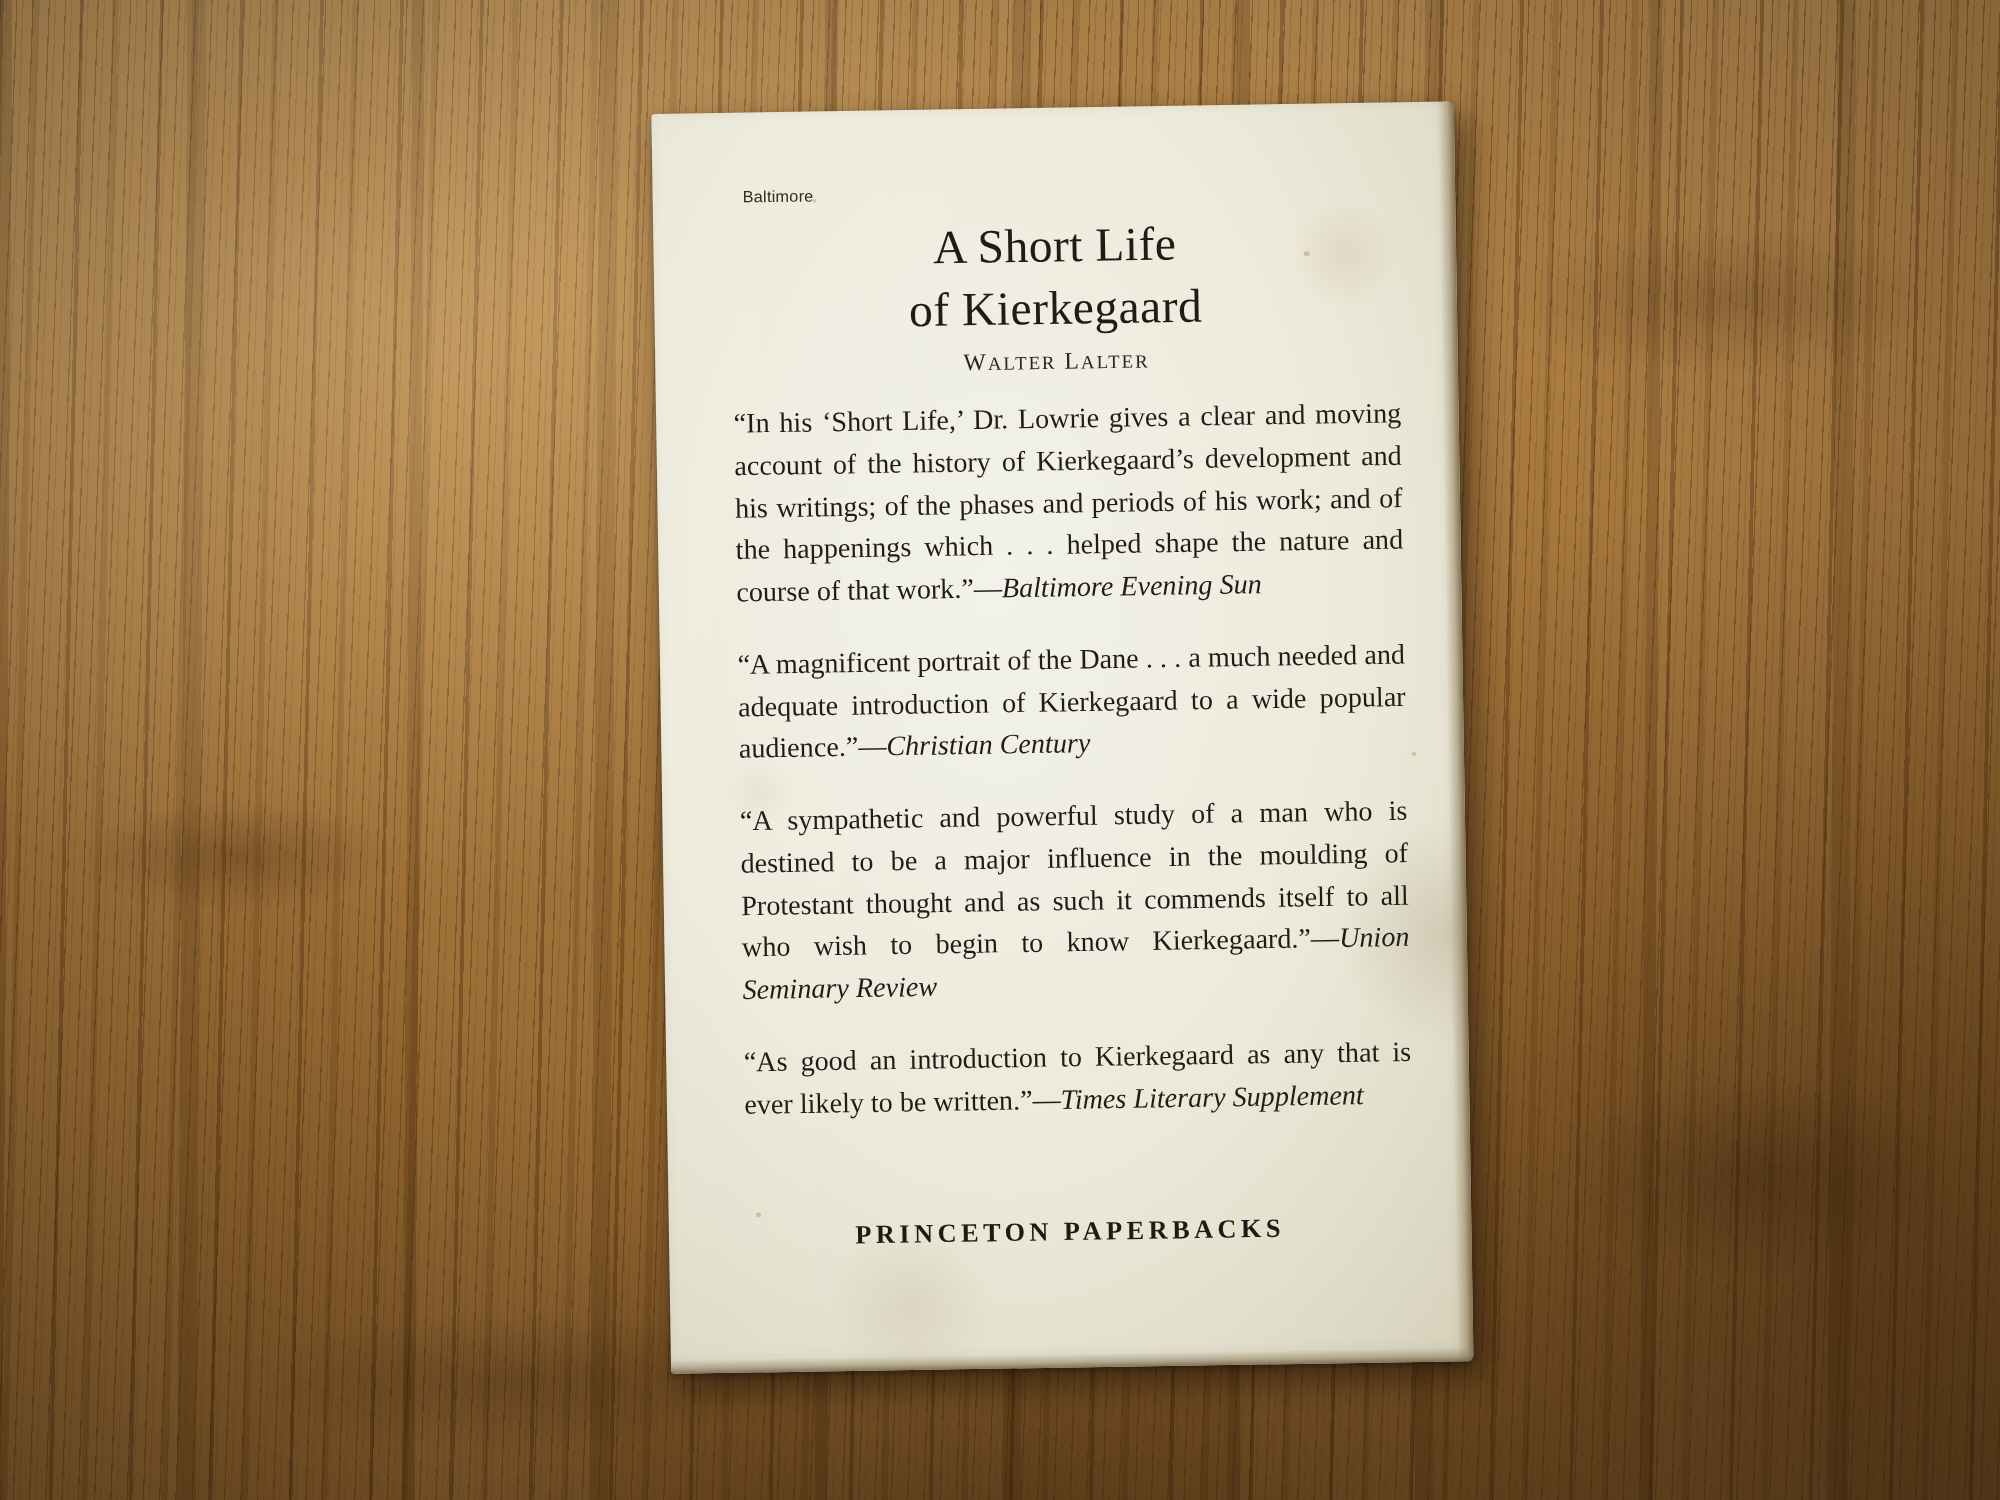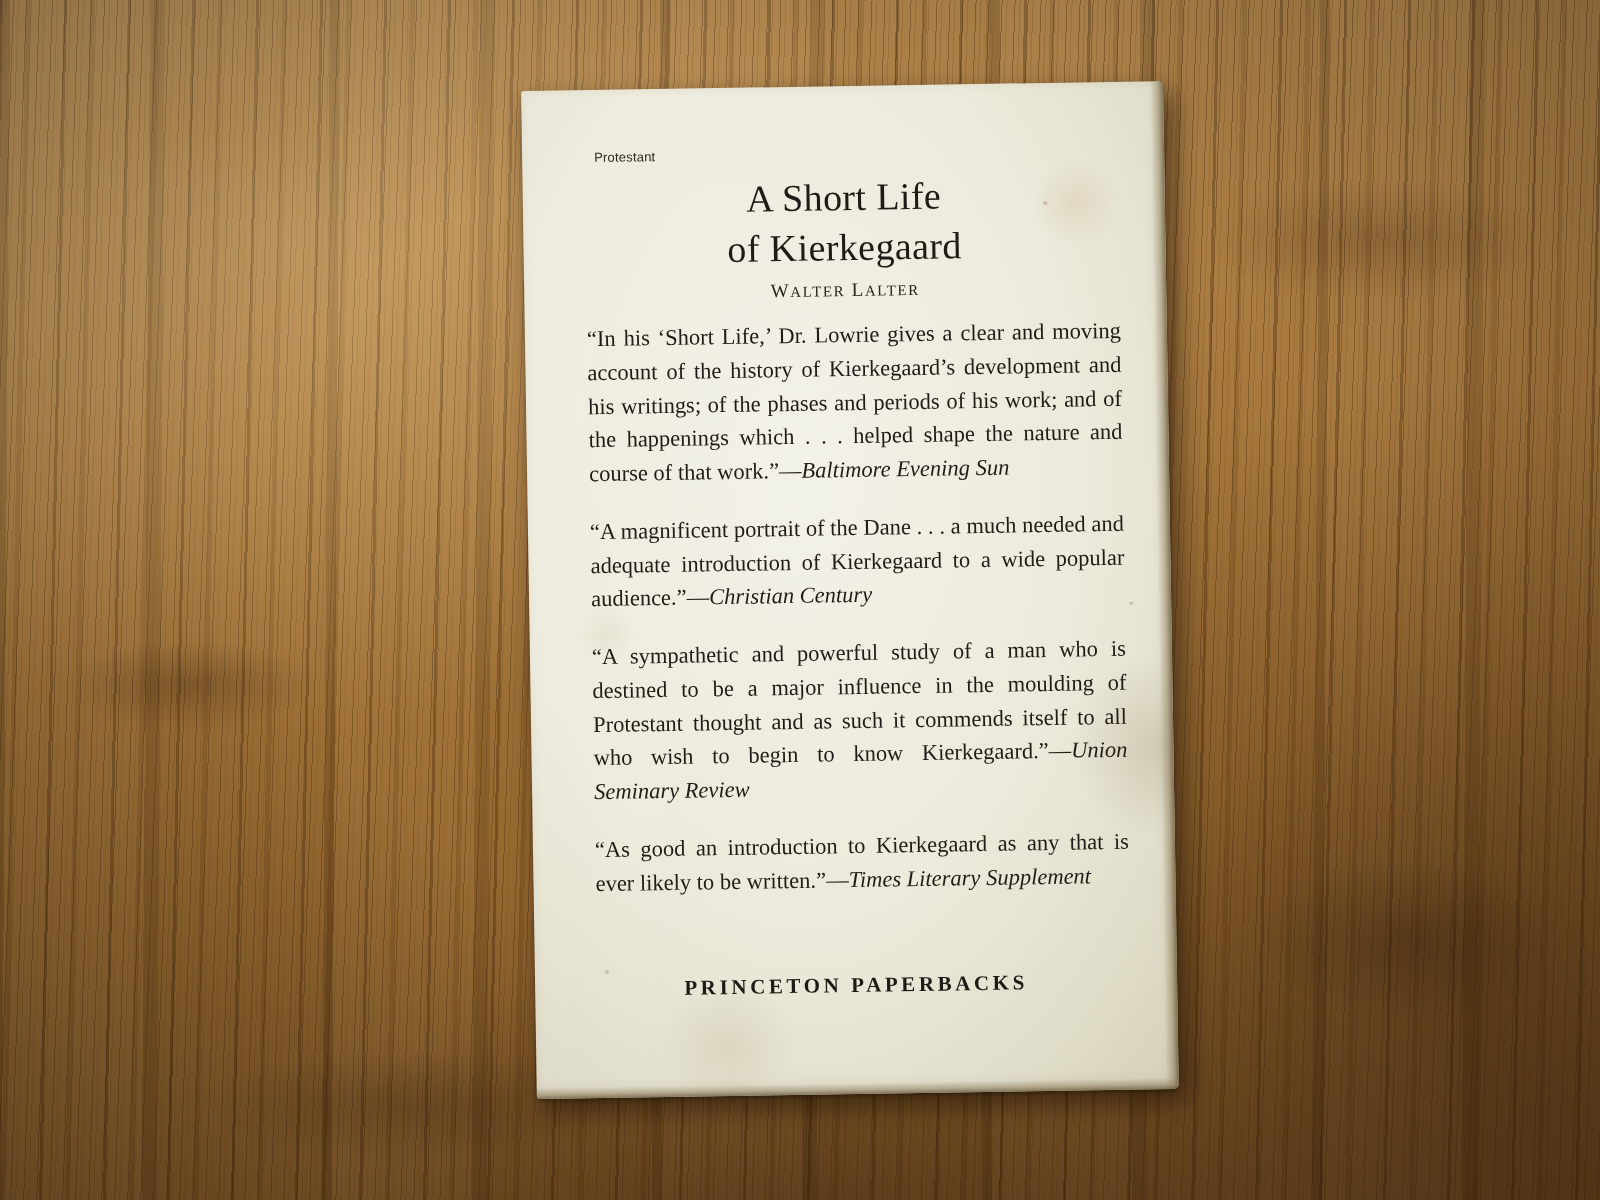--- a/index.html
+++ b/index.html
@@ -249,21 +249,21 @@
 
     <div id="book">
 
       <div id="cover-texture"></div>
 
       <div class="speck" style="left:520px; top:118px; width:5px; height:4px; background:rgba(170,110,70,0.35);"></div>
       <div class="speck" style="left:128px; top:70px; width:3px; height:3px;"></div>
       <div class="speck" style="left:600px; top:520px; width:4px; height:3px;"></div>
       <div class="speck" style="left:70px; top:880px; width:4px; height:4px;"></div>
 
-      <div id="category">Protestant</div>
+      <div id="category">Baltimore</div>
 
       <div id="title">
         <span class="line">A Short Life</span>
         <span class="line">of Kierkegaard</span>
       </div>
 
       <div id="author">
         <span>W</span><span class="small-caps">ALTER</span>
         <span>L</span><span class="small-caps">ALTER</span>
       </div>

